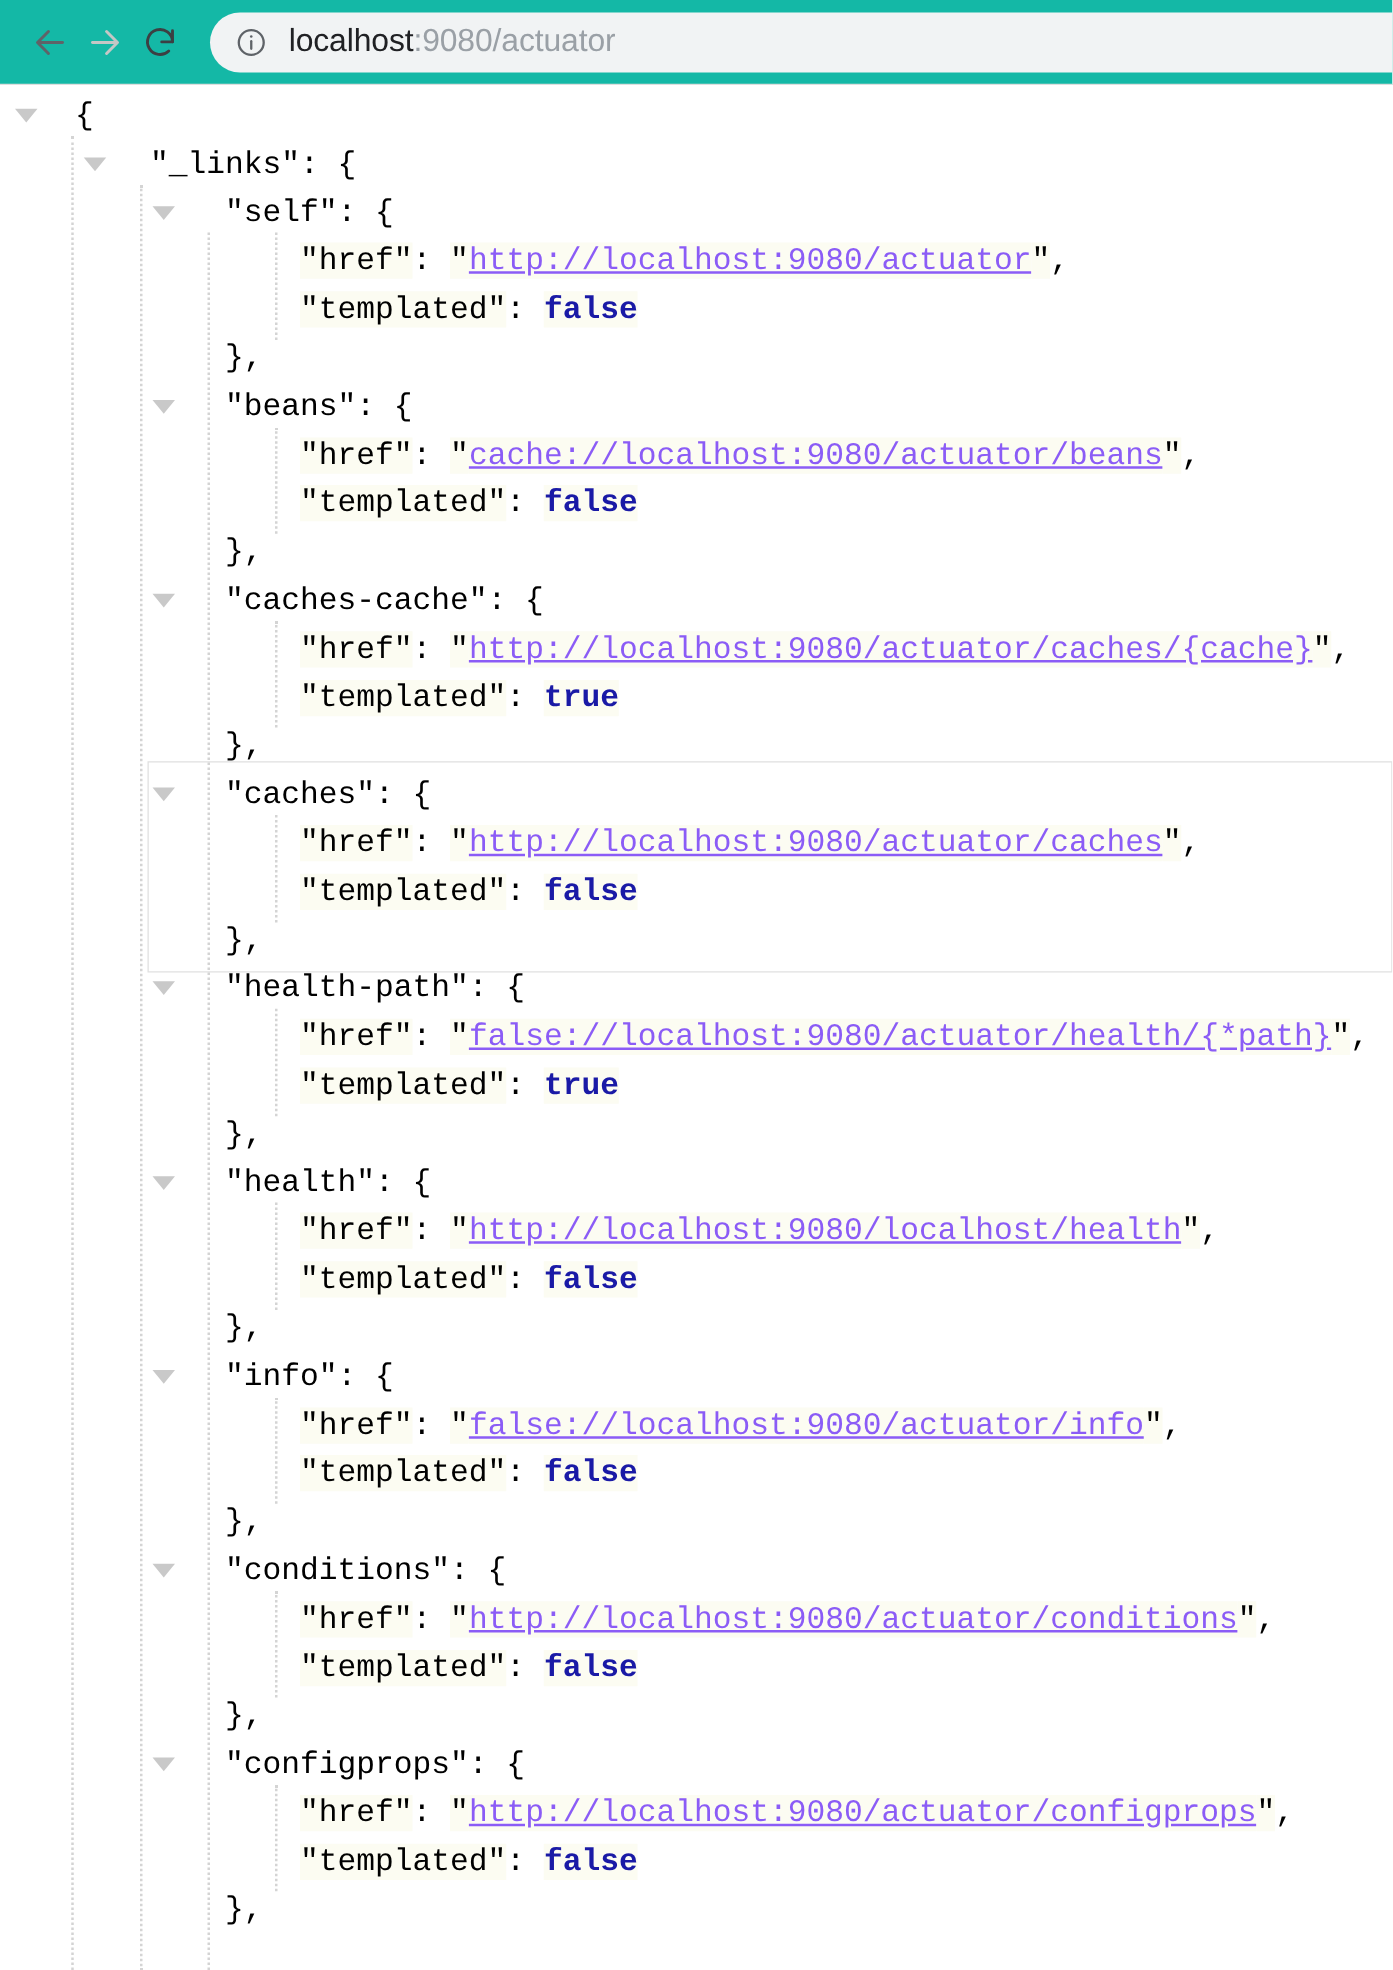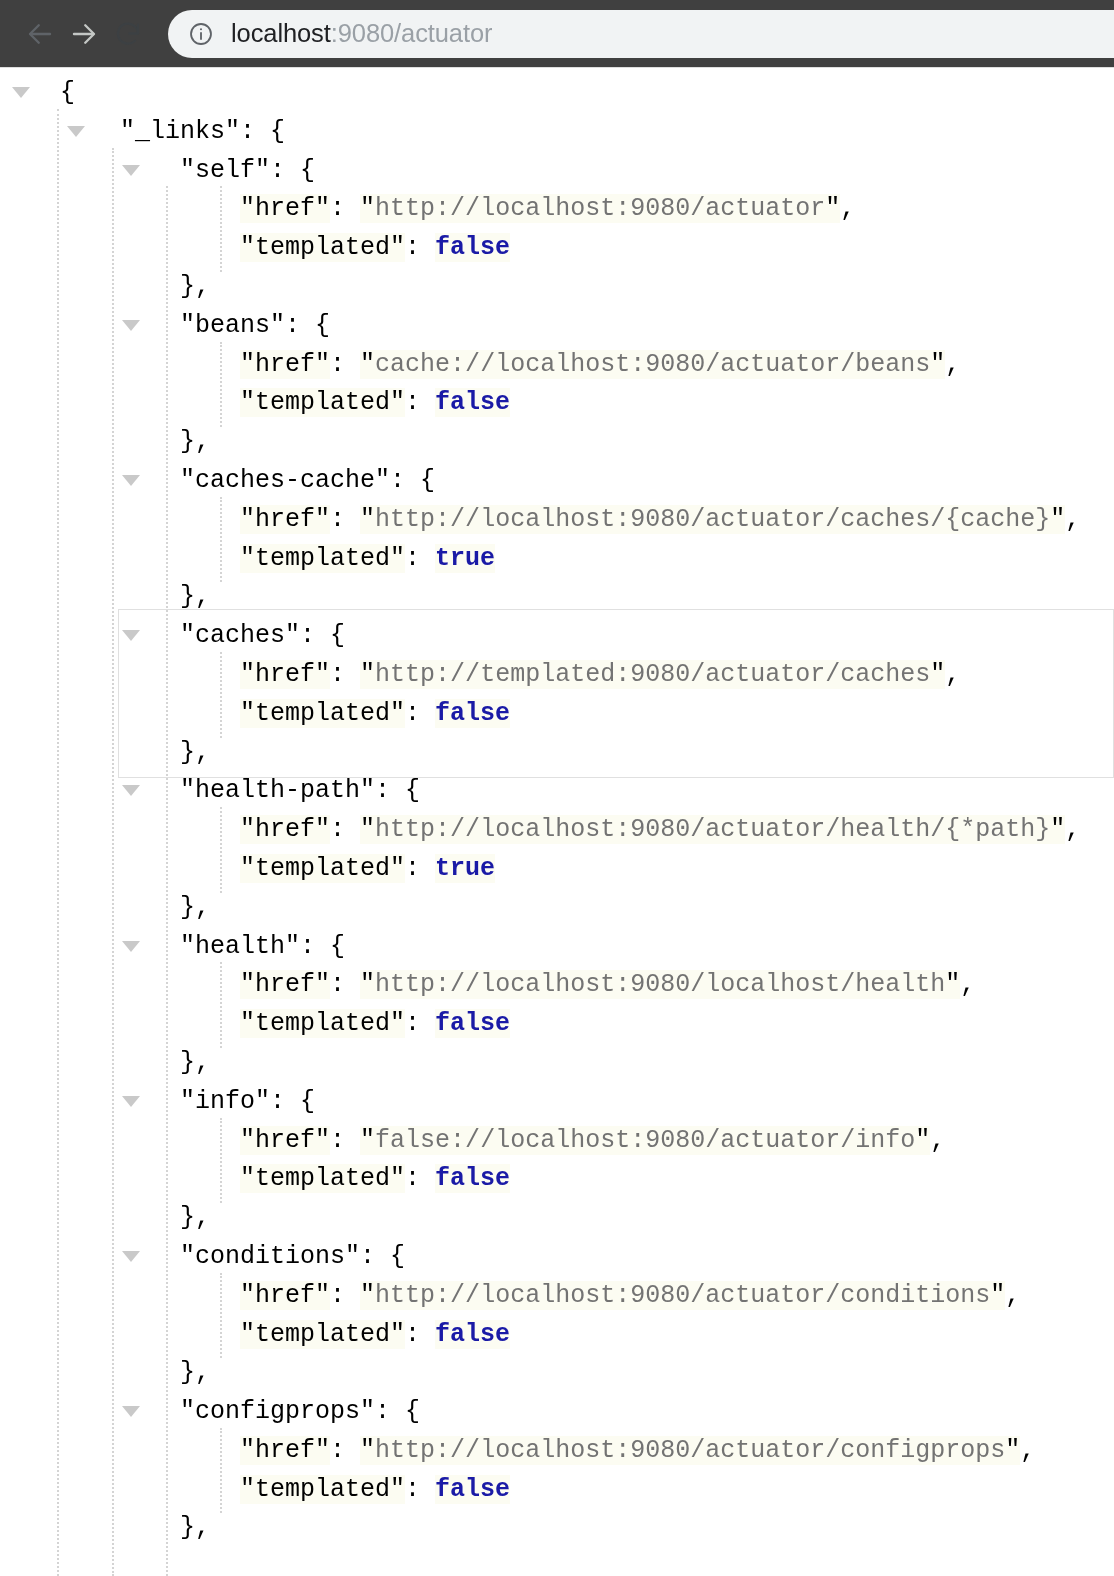--- a/index.html
+++ b/index.html
@@ -8,21 +8,21 @@
     width: 1114px; height: 1576px;
     background: #ffffff;
     font-family: "Liberation Sans", sans-serif;
     overflow: hidden;
   }
 
   
   #browser-toolbar {
     position: relative;
     height: 68px;
-    background: #404040;
+    background: #14b8a6;
     border-bottom: 1px solid #dedede;
     display: flex;
     align-items: center;
     padding: 0 0 0 18px;
   }
   .nav-btn {
     width: 44px; height: 44px;
     display: flex; align-items: center; justify-content: center;
     flex: 0 0 auto;
     background: transparent;
@@ -102,21 +102,22 @@
     border-left: 2px dotted #d4d4d4;
     z-index: 1;
   }
 
   
   .key   { color: #000000; }
   .punc  { color: #000000; }
   .bool  { color: #1a1aa6; font-weight: bold; }
   .str   { color: #000000; }
   .link  {
-    color: #737373;
+    color: #8b5cf6;
+    text-decoration: underline;
     cursor: pointer;
   }
   .hl { background: #fcfcf2; }
 
   
   #focus-box {
     position: absolute;
     left: 118px;
     width: 996px;
     border: 1px solid #e0e0e0;
@@ -186,25 +187,25 @@
       <div class="jrow"><span class="txt punc">&nbsp;&nbsp;&nbsp;&nbsp;&nbsp;&nbsp;&nbsp;&nbsp;&nbsp;&nbsp;&nbsp;&nbsp;},</span></div>
       <div class="jrow"><span class="tri l2"></span><span class="txt">&nbsp;&nbsp;&nbsp;&nbsp;&nbsp;&nbsp;&nbsp;&nbsp;&nbsp;&nbsp;&nbsp;&nbsp;<span class="key">"beans"</span><span class="punc">: {</span></span></div>
       <div class="jrow"><span class="txt">&nbsp;&nbsp;&nbsp;&nbsp;&nbsp;&nbsp;&nbsp;&nbsp;&nbsp;&nbsp;&nbsp;&nbsp;&nbsp;&nbsp;&nbsp;&nbsp;<span class="key hl">"href"</span><span class="punc">:</span>&nbsp;<span class="str hl">"</span><a class="link hl">cache://localhost:9080/actuator/beans</a><span class="str hl">"</span><span class="punc">,</span></span></div>
       <div class="jrow"><span class="txt">&nbsp;&nbsp;&nbsp;&nbsp;&nbsp;&nbsp;&nbsp;&nbsp;&nbsp;&nbsp;&nbsp;&nbsp;&nbsp;&nbsp;&nbsp;&nbsp;<span class="key hl">"templated"</span><span class="punc">:</span>&nbsp;<span class="bool hl">false</span></span></div>
       <div class="jrow"><span class="txt punc">&nbsp;&nbsp;&nbsp;&nbsp;&nbsp;&nbsp;&nbsp;&nbsp;&nbsp;&nbsp;&nbsp;&nbsp;},</span></div>
       <div class="jrow"><span class="tri l2"></span><span class="txt">&nbsp;&nbsp;&nbsp;&nbsp;&nbsp;&nbsp;&nbsp;&nbsp;&nbsp;&nbsp;&nbsp;&nbsp;<span class="key">"caches-cache"</span><span class="punc">: {</span></span></div>
       <div class="jrow"><span class="txt">&nbsp;&nbsp;&nbsp;&nbsp;&nbsp;&nbsp;&nbsp;&nbsp;&nbsp;&nbsp;&nbsp;&nbsp;&nbsp;&nbsp;&nbsp;&nbsp;<span class="key hl">"href"</span><span class="punc">:</span>&nbsp;<span class="str hl">"</span><a class="link hl">http://localhost:9080/actuator/caches/{cache}</a><span class="str hl">"</span><span class="punc">,</span></span></div>
       <div class="jrow"><span class="txt">&nbsp;&nbsp;&nbsp;&nbsp;&nbsp;&nbsp;&nbsp;&nbsp;&nbsp;&nbsp;&nbsp;&nbsp;&nbsp;&nbsp;&nbsp;&nbsp;<span class="key hl">"templated"</span><span class="punc">:</span>&nbsp;<span class="bool hl">true</span></span></div>
       <div class="jrow"><span class="txt punc">&nbsp;&nbsp;&nbsp;&nbsp;&nbsp;&nbsp;&nbsp;&nbsp;&nbsp;&nbsp;&nbsp;&nbsp;},</span></div>
       <div class="jrow"><span class="tri l2"></span><span class="txt">&nbsp;&nbsp;&nbsp;&nbsp;&nbsp;&nbsp;&nbsp;&nbsp;&nbsp;&nbsp;&nbsp;&nbsp;<span class="key">"caches"</span><span class="punc">: {</span></span></div>
-      <div class="jrow"><span class="txt">&nbsp;&nbsp;&nbsp;&nbsp;&nbsp;&nbsp;&nbsp;&nbsp;&nbsp;&nbsp;&nbsp;&nbsp;&nbsp;&nbsp;&nbsp;&nbsp;<span class="key hl">"href"</span><span class="punc">:</span>&nbsp;<span class="str hl">"</span><a class="link hl">http://templated:9080/actuator/caches</a><span class="str hl">"</span><span class="punc">,</span></span></div>
+      <div class="jrow"><span class="txt">&nbsp;&nbsp;&nbsp;&nbsp;&nbsp;&nbsp;&nbsp;&nbsp;&nbsp;&nbsp;&nbsp;&nbsp;&nbsp;&nbsp;&nbsp;&nbsp;<span class="key hl">"href"</span><span class="punc">:</span>&nbsp;<span class="str hl">"</span><a class="link hl">http://localhost:9080/actuator/caches</a><span class="str hl">"</span><span class="punc">,</span></span></div>
       <div class="jrow"><span class="txt">&nbsp;&nbsp;&nbsp;&nbsp;&nbsp;&nbsp;&nbsp;&nbsp;&nbsp;&nbsp;&nbsp;&nbsp;&nbsp;&nbsp;&nbsp;&nbsp;<span class="key hl">"templated"</span><span class="punc">:</span>&nbsp;<span class="bool hl">false</span></span></div>
       <div class="jrow"><span class="txt punc">&nbsp;&nbsp;&nbsp;&nbsp;&nbsp;&nbsp;&nbsp;&nbsp;&nbsp;&nbsp;&nbsp;&nbsp;},</span></div>
       <div class="jrow"><span class="tri l2"></span><span class="txt">&nbsp;&nbsp;&nbsp;&nbsp;&nbsp;&nbsp;&nbsp;&nbsp;&nbsp;&nbsp;&nbsp;&nbsp;<span class="key">"health-path"</span><span class="punc">: {</span></span></div>
-      <div class="jrow"><span class="txt">&nbsp;&nbsp;&nbsp;&nbsp;&nbsp;&nbsp;&nbsp;&nbsp;&nbsp;&nbsp;&nbsp;&nbsp;&nbsp;&nbsp;&nbsp;&nbsp;<span class="key hl">"href"</span><span class="punc">:</span>&nbsp;<span class="str hl">"</span><a class="link hl">http://localhost:9080/actuator/health/{*path}</a><span class="str hl">"</span><span class="punc">,</span></span></div>
+      <div class="jrow"><span class="txt">&nbsp;&nbsp;&nbsp;&nbsp;&nbsp;&nbsp;&nbsp;&nbsp;&nbsp;&nbsp;&nbsp;&nbsp;&nbsp;&nbsp;&nbsp;&nbsp;<span class="key hl">"href"</span><span class="punc">:</span>&nbsp;<span class="str hl">"</span><a class="link hl">false://localhost:9080/actuator/health/{*path}</a><span class="str hl">"</span><span class="punc">,</span></span></div>
       <div class="jrow"><span class="txt">&nbsp;&nbsp;&nbsp;&nbsp;&nbsp;&nbsp;&nbsp;&nbsp;&nbsp;&nbsp;&nbsp;&nbsp;&nbsp;&nbsp;&nbsp;&nbsp;<span class="key hl">"templated"</span><span class="punc">:</span>&nbsp;<span class="bool hl">true</span></span></div>
       <div class="jrow"><span class="txt punc">&nbsp;&nbsp;&nbsp;&nbsp;&nbsp;&nbsp;&nbsp;&nbsp;&nbsp;&nbsp;&nbsp;&nbsp;},</span></div>
       <div class="jrow"><span class="tri l2"></span><span class="txt">&nbsp;&nbsp;&nbsp;&nbsp;&nbsp;&nbsp;&nbsp;&nbsp;&nbsp;&nbsp;&nbsp;&nbsp;<span class="key">"health"</span><span class="punc">: {</span></span></div>
       <div class="jrow"><span class="txt">&nbsp;&nbsp;&nbsp;&nbsp;&nbsp;&nbsp;&nbsp;&nbsp;&nbsp;&nbsp;&nbsp;&nbsp;&nbsp;&nbsp;&nbsp;&nbsp;<span class="key hl">"href"</span><span class="punc">:</span>&nbsp;<span class="str hl">"</span><a class="link hl">http://localhost:9080/localhost/health</a><span class="str hl">"</span><span class="punc">,</span></span></div>
       <div class="jrow"><span class="txt">&nbsp;&nbsp;&nbsp;&nbsp;&nbsp;&nbsp;&nbsp;&nbsp;&nbsp;&nbsp;&nbsp;&nbsp;&nbsp;&nbsp;&nbsp;&nbsp;<span class="key hl">"templated"</span><span class="punc">:</span>&nbsp;<span class="bool hl">false</span></span></div>
       <div class="jrow"><span class="txt punc">&nbsp;&nbsp;&nbsp;&nbsp;&nbsp;&nbsp;&nbsp;&nbsp;&nbsp;&nbsp;&nbsp;&nbsp;},</span></div>
       <div class="jrow"><span class="tri l2"></span><span class="txt">&nbsp;&nbsp;&nbsp;&nbsp;&nbsp;&nbsp;&nbsp;&nbsp;&nbsp;&nbsp;&nbsp;&nbsp;<span class="key">"info"</span><span class="punc">: {</span></span></div>
       <div class="jrow"><span class="txt">&nbsp;&nbsp;&nbsp;&nbsp;&nbsp;&nbsp;&nbsp;&nbsp;&nbsp;&nbsp;&nbsp;&nbsp;&nbsp;&nbsp;&nbsp;&nbsp;<span class="key hl">"href"</span><span class="punc">:</span>&nbsp;<span class="str hl">"</span><a class="link hl">false://localhost:9080/actuator/info</a><span class="str hl">"</span><span class="punc">,</span></span></div>
       <div class="jrow"><span class="txt">&nbsp;&nbsp;&nbsp;&nbsp;&nbsp;&nbsp;&nbsp;&nbsp;&nbsp;&nbsp;&nbsp;&nbsp;&nbsp;&nbsp;&nbsp;&nbsp;<span class="key hl">"templated"</span><span class="punc">:</span>&nbsp;<span class="bool hl">false</span></span></div>
       <div class="jrow"><span class="txt punc">&nbsp;&nbsp;&nbsp;&nbsp;&nbsp;&nbsp;&nbsp;&nbsp;&nbsp;&nbsp;&nbsp;&nbsp;},</span></div>

